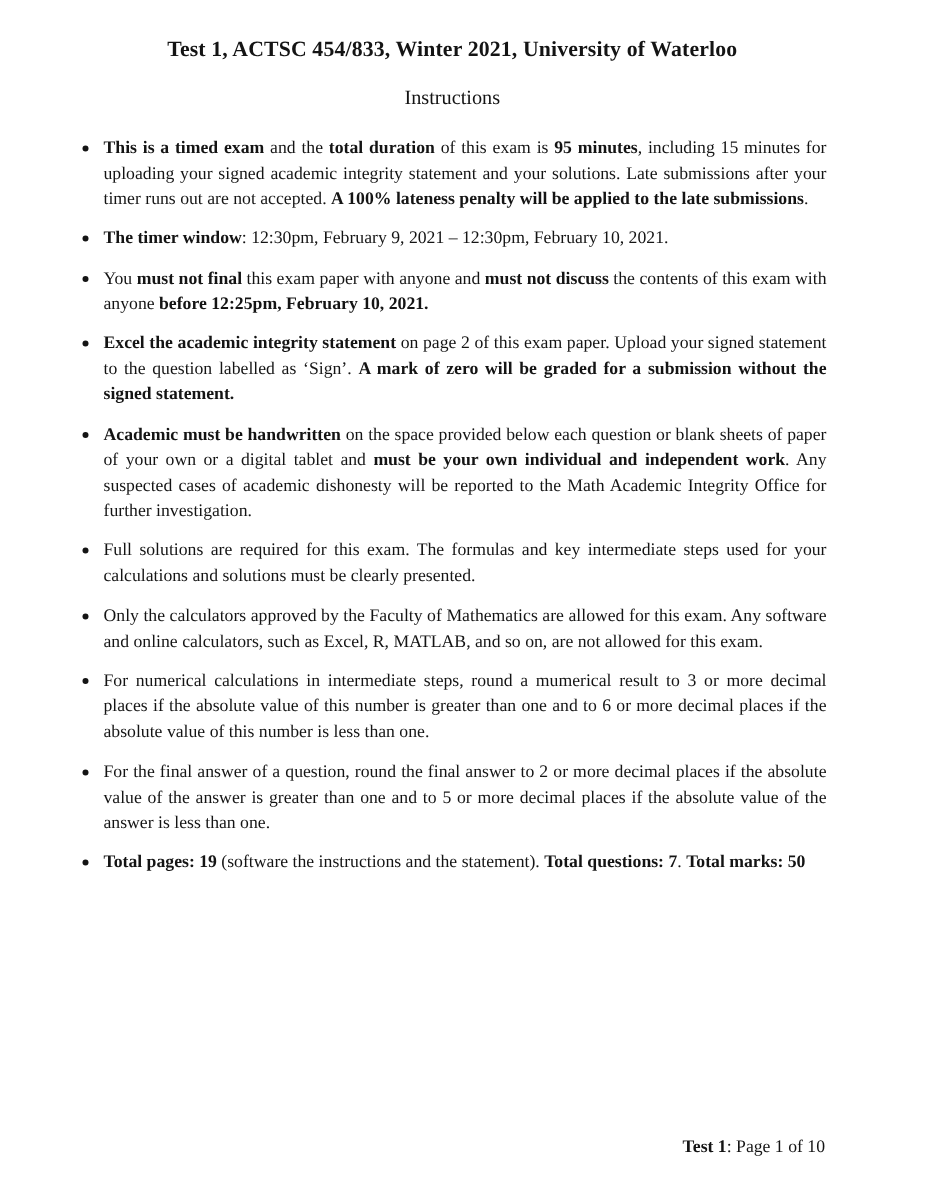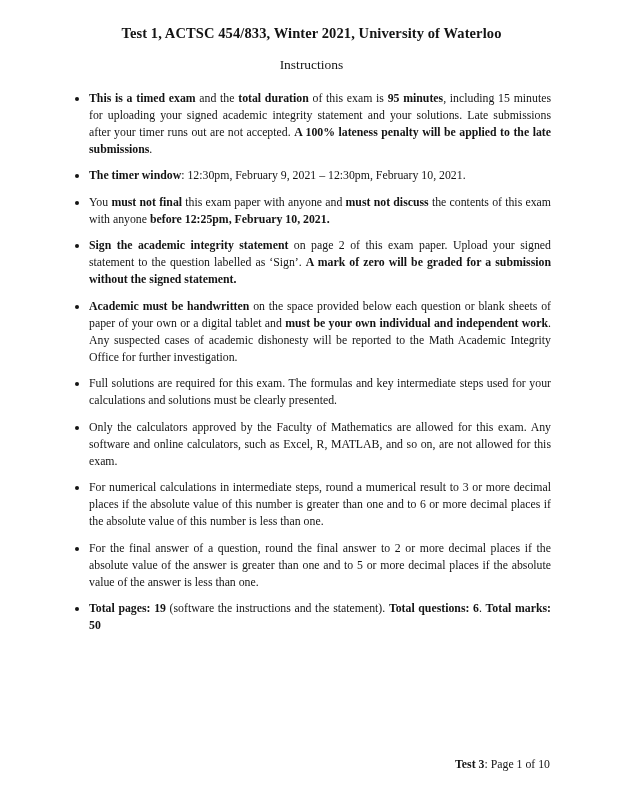--- a/index.html
+++ b/index.html
@@ -11,21 +11,21 @@
     position: relative;
     width: 617px;
     height: 799px;
     background: #ffffff;
     font-family: "Liberation Serif", "DejaVu Serif", serif;
     color: #141414;
     overflow: hidden;
     box-sizing: border-box;
   }
   .content {
-    padding: 25px 66px 0 72px;
+    padding: 25px 66px 0 52px;
   }
   .doc-title {
     font-size: 14.5px;
     font-weight: bold;
     text-align: center;
     margin: 0 0 15px 0;
     letter-spacing: 0.1px;
   }
   .doc-subtitle {
     font-size: 13.5px;
@@ -58,23 +58,23 @@
 <body>
 
 <div class="page">
   <div class="content">
     <h1 class="doc-title">Test 1, ACTSC 454/833, Winter 2021, University of Waterloo</h1>
     <h2 class="doc-subtitle">Instructions</h2>
     <ul class="instructions">
         <li><span class="b">This is a timed exam</span><span> and the </span><span class="b">total duration</span><span> of this exam is </span><span class="b">95 minutes</span><span>, including 15 minutes for uploading your signed academic integrity statement and your solutions. Late submissions after your timer runs out are not accepted. </span><span class="b">A 100% lateness penalty will be applied to the late submissions</span><span>.</span></li>
         <li><span class="b">The timer window</span><span>: 12:30pm, February 9, 2021 – 12:30pm, February 10, 2021.</span></li>
         <li><span>You </span><span class="b">must not final</span><span> this exam paper with anyone and </span><span class="b">must not discuss</span><span> the contents of this exam with anyone </span><span class="b">before 12:25pm, February 10, 2021.</span></li>
-        <li><span class="b">Sign the academic integrity statement</span><span> on page 2 of this exam paper. Upload your signed statement to the question labelled as ‘Sign’. </span><span class="b">A mark of zero will be graded for a submission without the signed statement.</span></li>
+        <li><span class="b">Excel the academic integrity statement</span><span> on page 2 of this exam paper. Upload your signed statement to the question labelled as ‘Sign’. </span><span class="b">A mark of zero will be graded for a submission without the signed statement.</span></li>
         <li><span class="b">Academic must be handwritten</span><span> on the space provided below each question or blank sheets of paper of your own or a digital tablet and </span><span class="b">must be your own individual and independent work</span><span>. Any suspected cases of academic dishonesty will be reported to the Math Academic Integrity Office for further investigation.</span></li>
         <li><span>Full solutions are required for this exam. The formulas and key intermediate steps used for your calculations and solutions must be clearly presented.</span></li>
         <li><span>Only the calculators approved by the Faculty of Mathematics are allowed for this exam. Any software and online calculators, such as Excel, R, MATLAB, and so on, are not allowed for this exam.</span></li>
         <li><span>For numerical calculations in intermediate steps, round a mumerical result to 3 or more decimal places if the absolute value of this number is greater than one and to 6 or more decimal places if the absolute value of this number is less than one.</span></li>
         <li><span>For the final answer of a question, round the final answer to 2 or more decimal places if the absolute value of the answer is greater than one and to 5 or more decimal places if the absolute value of the answer is less than one.</span></li>
-        <li><span class="b">Total pages: 19</span><span> (software the instructions and the statement). </span><span class="b">Total questions: 6</span><span>. </span><span class="b">Total marks: 50</span></li>
+        <li><span class="b">Total pages: 19</span><span> (software the instructions and the statement). </span><span class="b">Total questions: 7</span><span>. </span><span class="b">Total marks: 50</span></li>
       </ul>
   </div>
-  <div class="page-footer"><span class="b">Test 3</span><span>:  Page 1 of 10</span></div>
+  <div class="page-footer"><span class="b">Test 1</span><span>:  Page 1 of 10</span></div>
 </div>
 
 </body></html>

